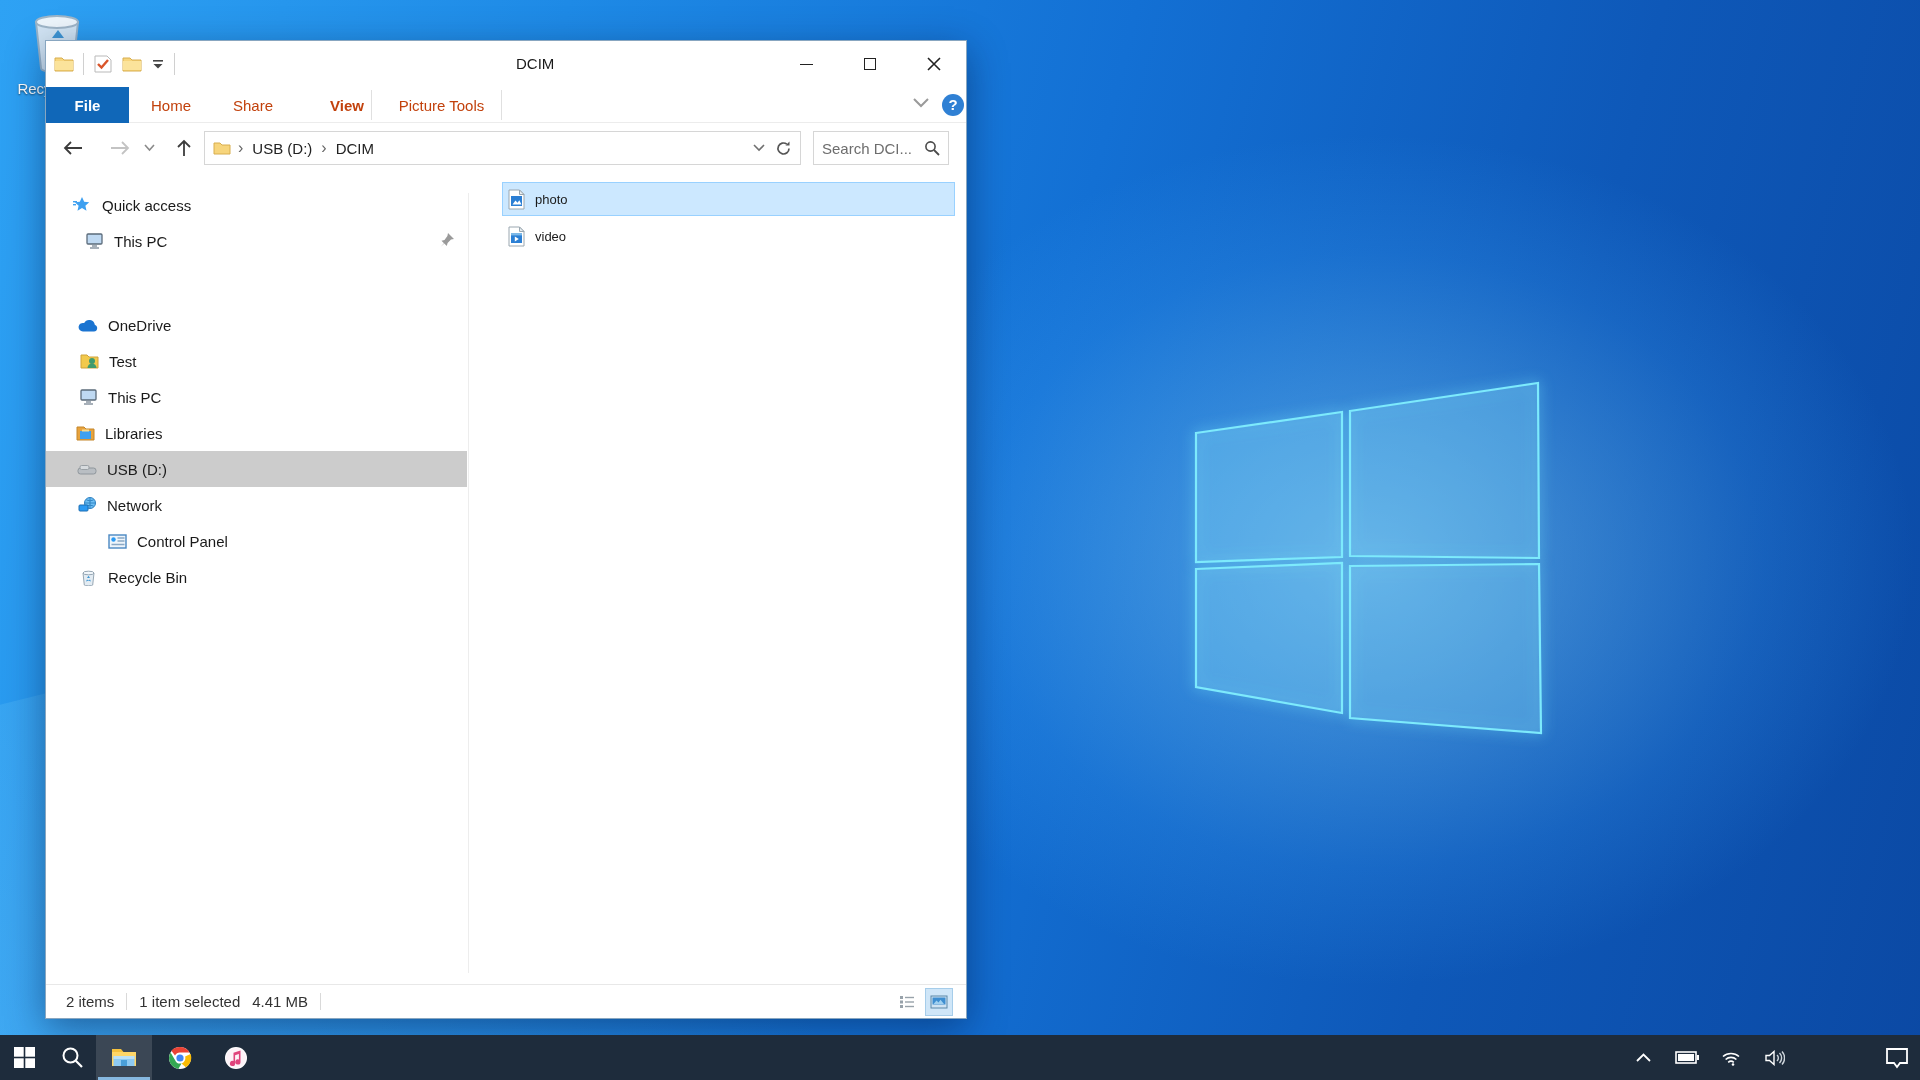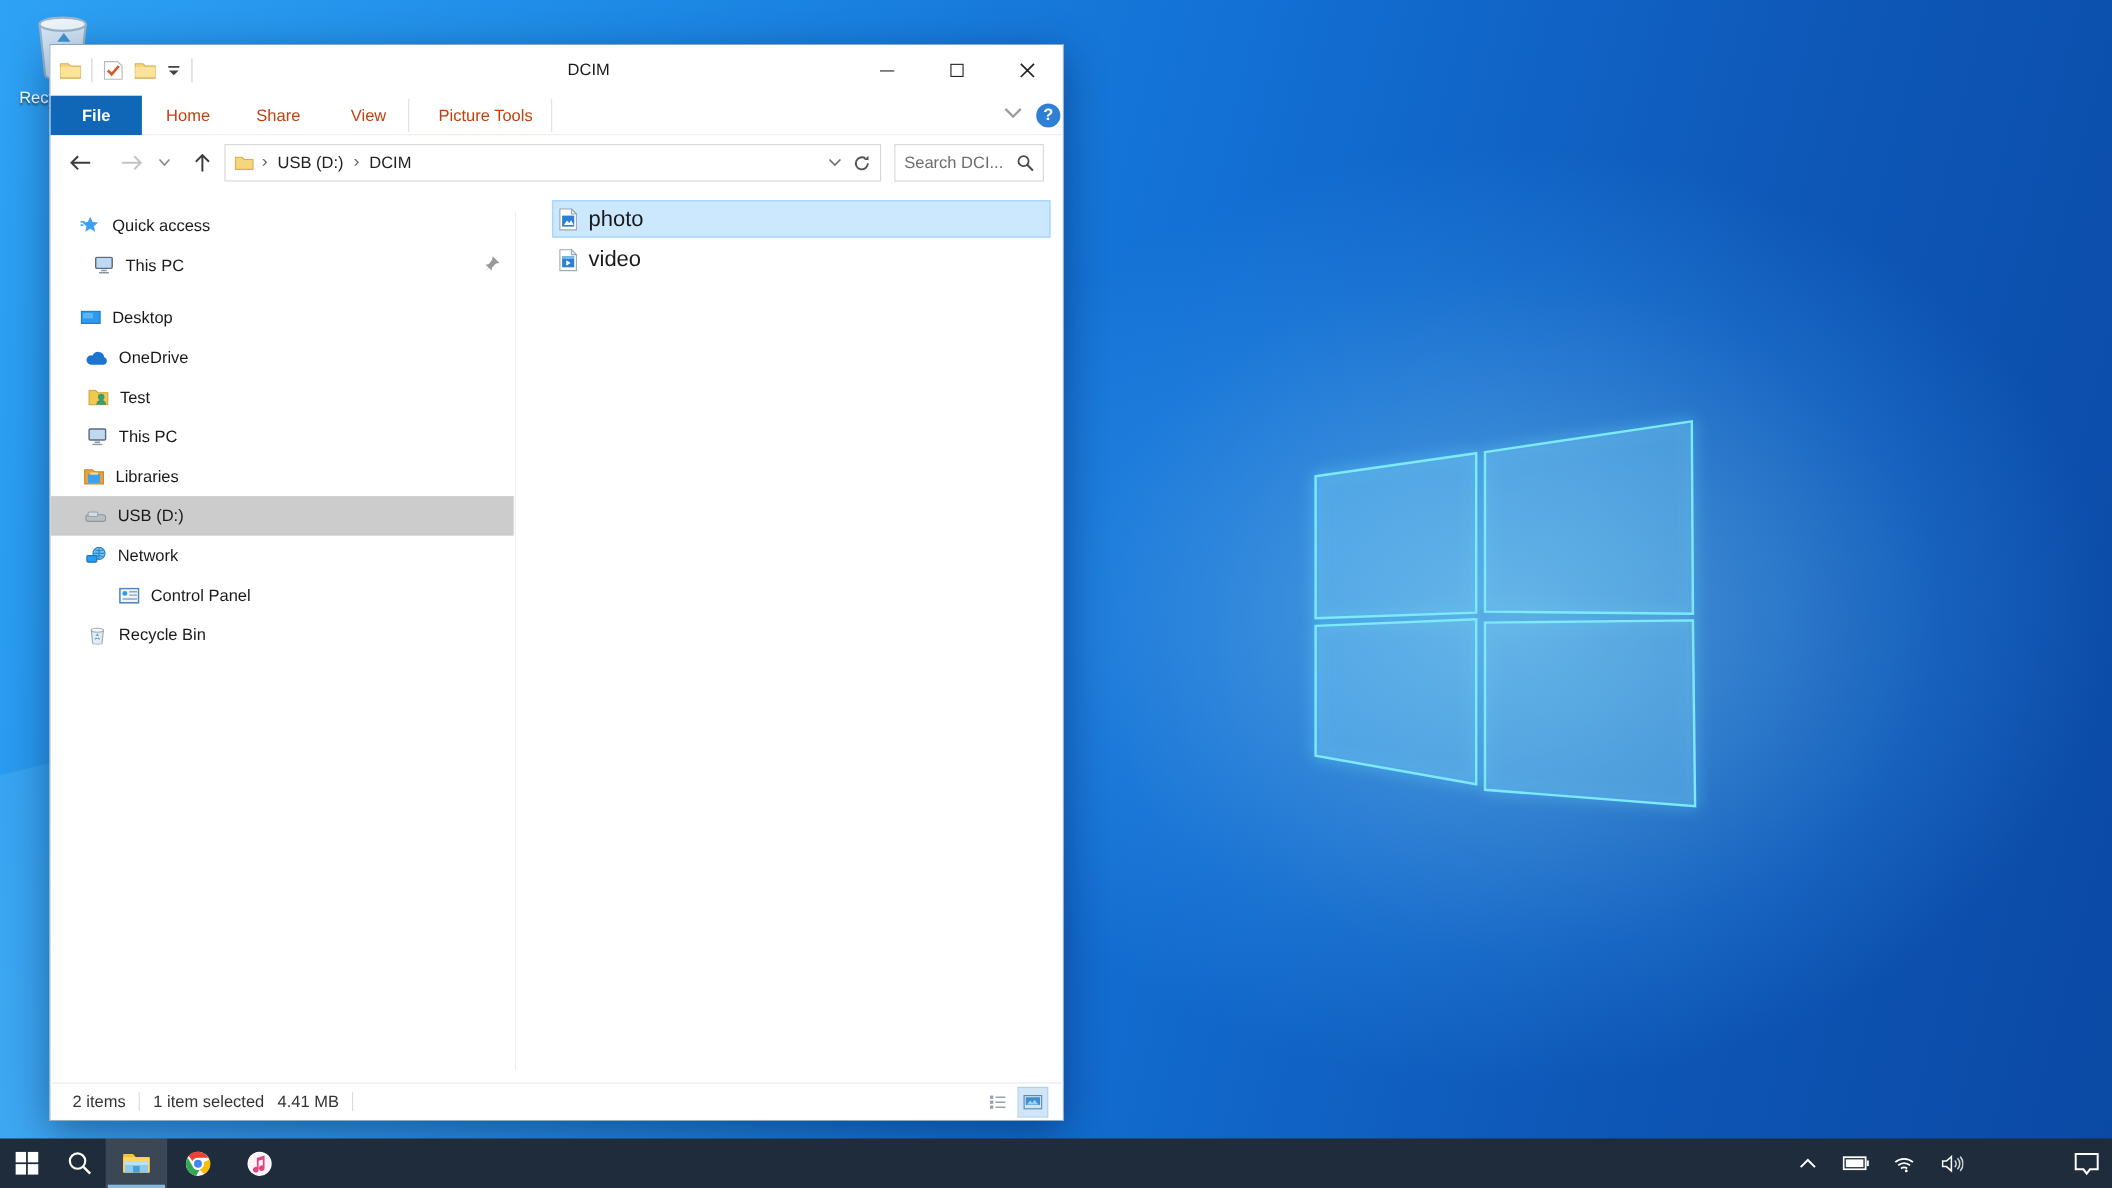--- a/index.html
+++ b/index.html
@@ -62,21 +62,21 @@
 
   .nav { position:absolute; left:0; top:0; width:422px; height:100%; }
   .nav-item { position:absolute; left:0; width:421px; height:36px; display:flex; align-items:center;
     font-size:15px; color:#1a1a1a; }
   .nav-item .ico { width:20px; display:flex; justify-content:center; margin-right:10px; }
   .nav-item.sel { background:#cccccc; }
   .pin { position:absolute; right:12px; top:9px; }
 
   .files { position:absolute; left:456px; top:0; width:453px; height:100%; }
   .file-row { position:absolute; left:0; width:453px; height:34px; display:flex; align-items:center;
-    font-size:20px; color:#1a1a1a; border:1px solid transparent; }
+    font-size:13px; color:#1a1a1a; border:1px solid transparent; }
   .file-row.sel { background:#cce8ff; border-color:#99d1ff; }
   .file-row .ico { margin:0 10px 0 5px; display:flex; }
 
   .statusbar { position:absolute; left:0; bottom:0; width:100%; height:34px; background:#fff;
     border-top:1px solid #e8e8e8; display:flex; align-items:center; font-size:15px; color:#333; }
   .statusbar .vsep { width:1px; height:17px; background:#d9d9d9; margin:0 12px; }
   .status-views { position:absolute; right:14px; top:4px; display:flex; gap:6px; }
   .view-btn { width:26px; height:26px; display:flex; align-items:center; justify-content:center; }
   .view-btn.active { background:#cfe6f8; outline:1px solid #a6cdea; }
 
@@ -152,21 +152,21 @@
             <path d="M1 1 L13 13 M13 1 L1 13" stroke="#222" stroke-width="1.6"></path>
           </svg>
         </div>
       </div>
     </div>
 
     <div class="tabrow">
       <div class="tab file" style="left:0;width:83px;font-weight:bold;">File</div>
       <div class="tab" style="left:90px;width:70px;">Home</div>
       <div class="tab" style="left:172px;width:70px;">Share</div>
-      <div class="tab" style="left:256px;width:66px;">View</div>
+      <div class="tab" style="left:268px;width:66px;font-weight:bold;">View</div>
       <div class="vsep" style="left:325px;"></div>
       <div class="tab" style="left:316px;width:130px;padding-left:29px;">Picture Tools</div>
       <div class="vsep" style="left:455px;"></div>
       <svg class="ribbon-caret" width="18" height="12" viewBox="0 0 18 12">
         <path d="M2 2 L9 9 L16 2" fill="none" stroke="#9a9a9a" stroke-width="2"></path>
       </svg>
       <div class="help-btn">?</div>
     </div>
 
     <div class="addrband">
@@ -241,29 +241,20 @@
               <rect x="2" y="1" width="15" height="10" rx="1" fill="#bfd9f2" stroke="#5b6b7a" stroke-width="1.3"></rect>
               <path d="M7 13 h5 M5 15 h9" stroke="#8a97a3" stroke-width="1.4"></path>
             </svg>
             </span>
           <span>This PC</span>
           <svg class="pin" width="15" height="15" viewBox="0 0 15 15">
             <path d="M8 1 l6 6 -3 .6 -3.4 3.4 -.8 3 -2.5 -2.5 -3.8 3.5 3.5 -3.8 -2.5 -2.5 3 -.8 L7.4 4 z" fill="#9a9a9a"></path>
           </svg>
         </div>
 
-        <div class="nav-item" style="top:98px;padding-left:26px;">
-          <span class="ico">
-            <svg width="19" height="15" viewBox="0 0 19 15">
-              <rect x="1" y="1" width="17" height="11" fill="#2b9af3" stroke="#1d76c4"></rect>
-              <rect x="2.5" y="2.5" width="9" height="5" fill="#5cb5f7"></rect>
-            </svg>
-            </span>
-          <span>Desktop</span>
-        </div>
 
         <div class="nav-item" style="top:134px;padding-left:32px;">
           <span class="ico">
             <svg width="20" height="13" viewBox="0 0 20 13">
               <path d="M5 12.5 a4.3 4.3 0 1 1 1.2 -8.4 a5.6 5.6 0 0 1 10.6 1.6 a3.5 3.5 0 0 1 -.8 6.8 z" fill="#1b74d1"></path>
             </svg>
             </span>
           <span>OneDrive</span>
         </div>
 

